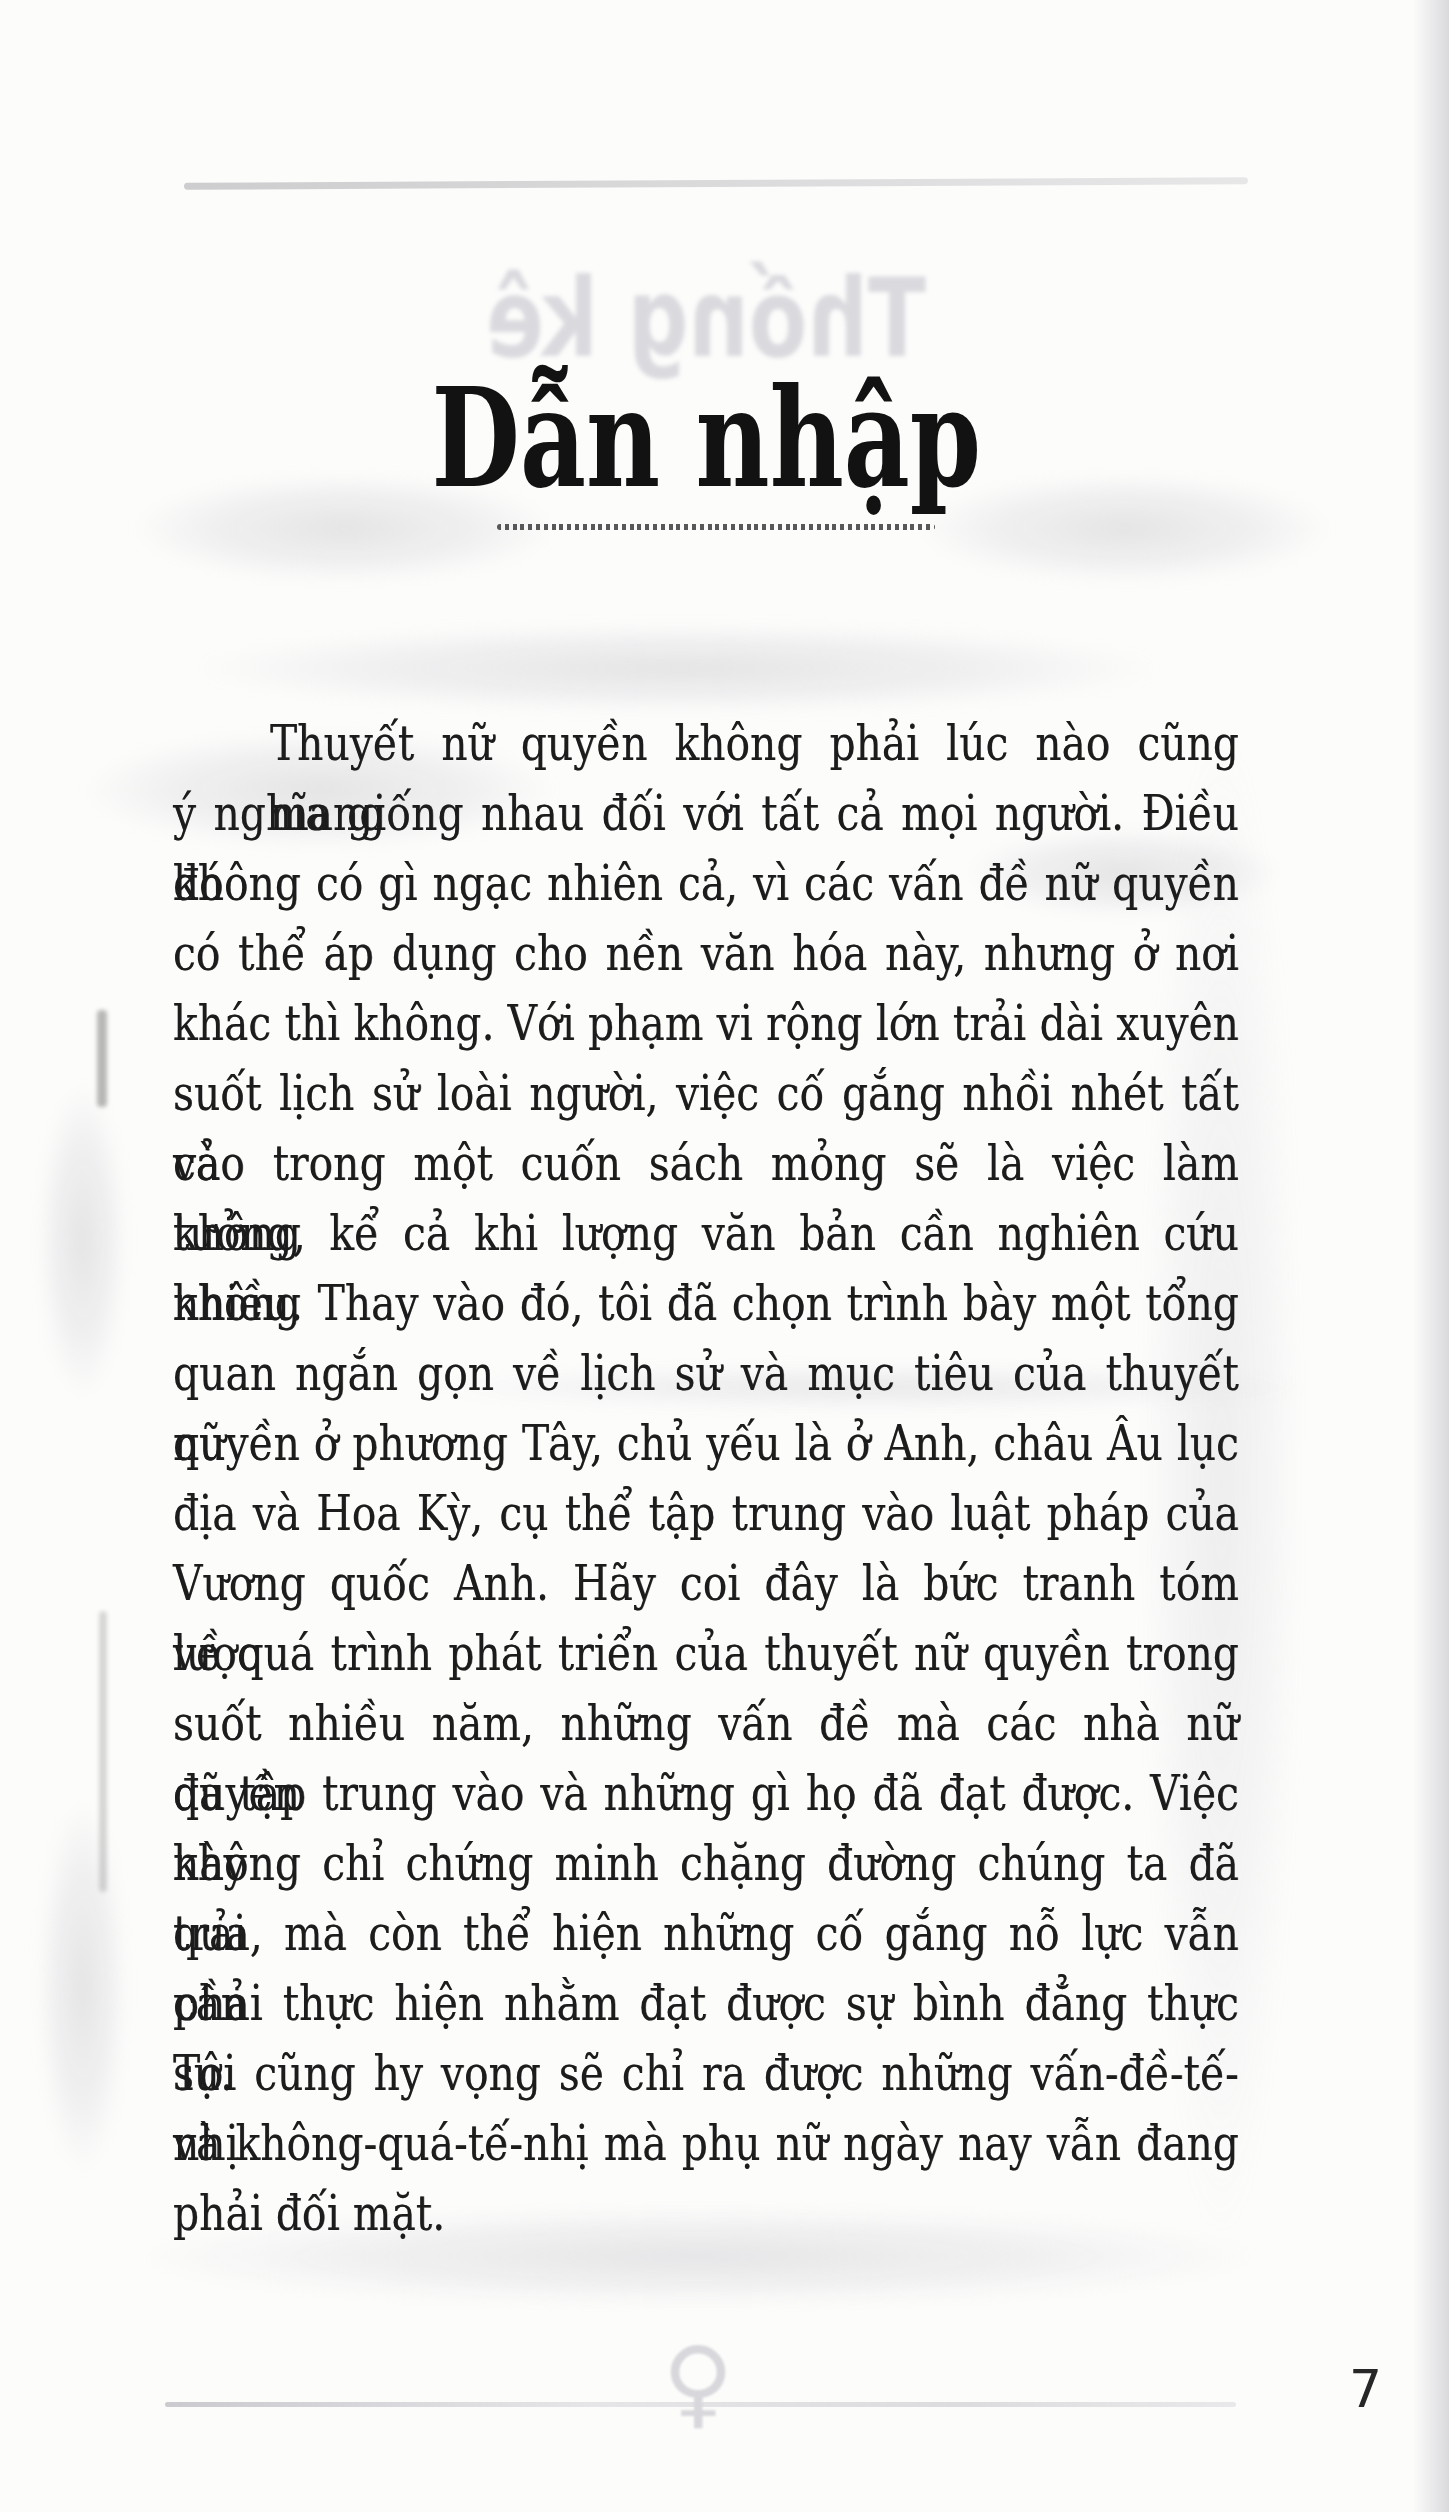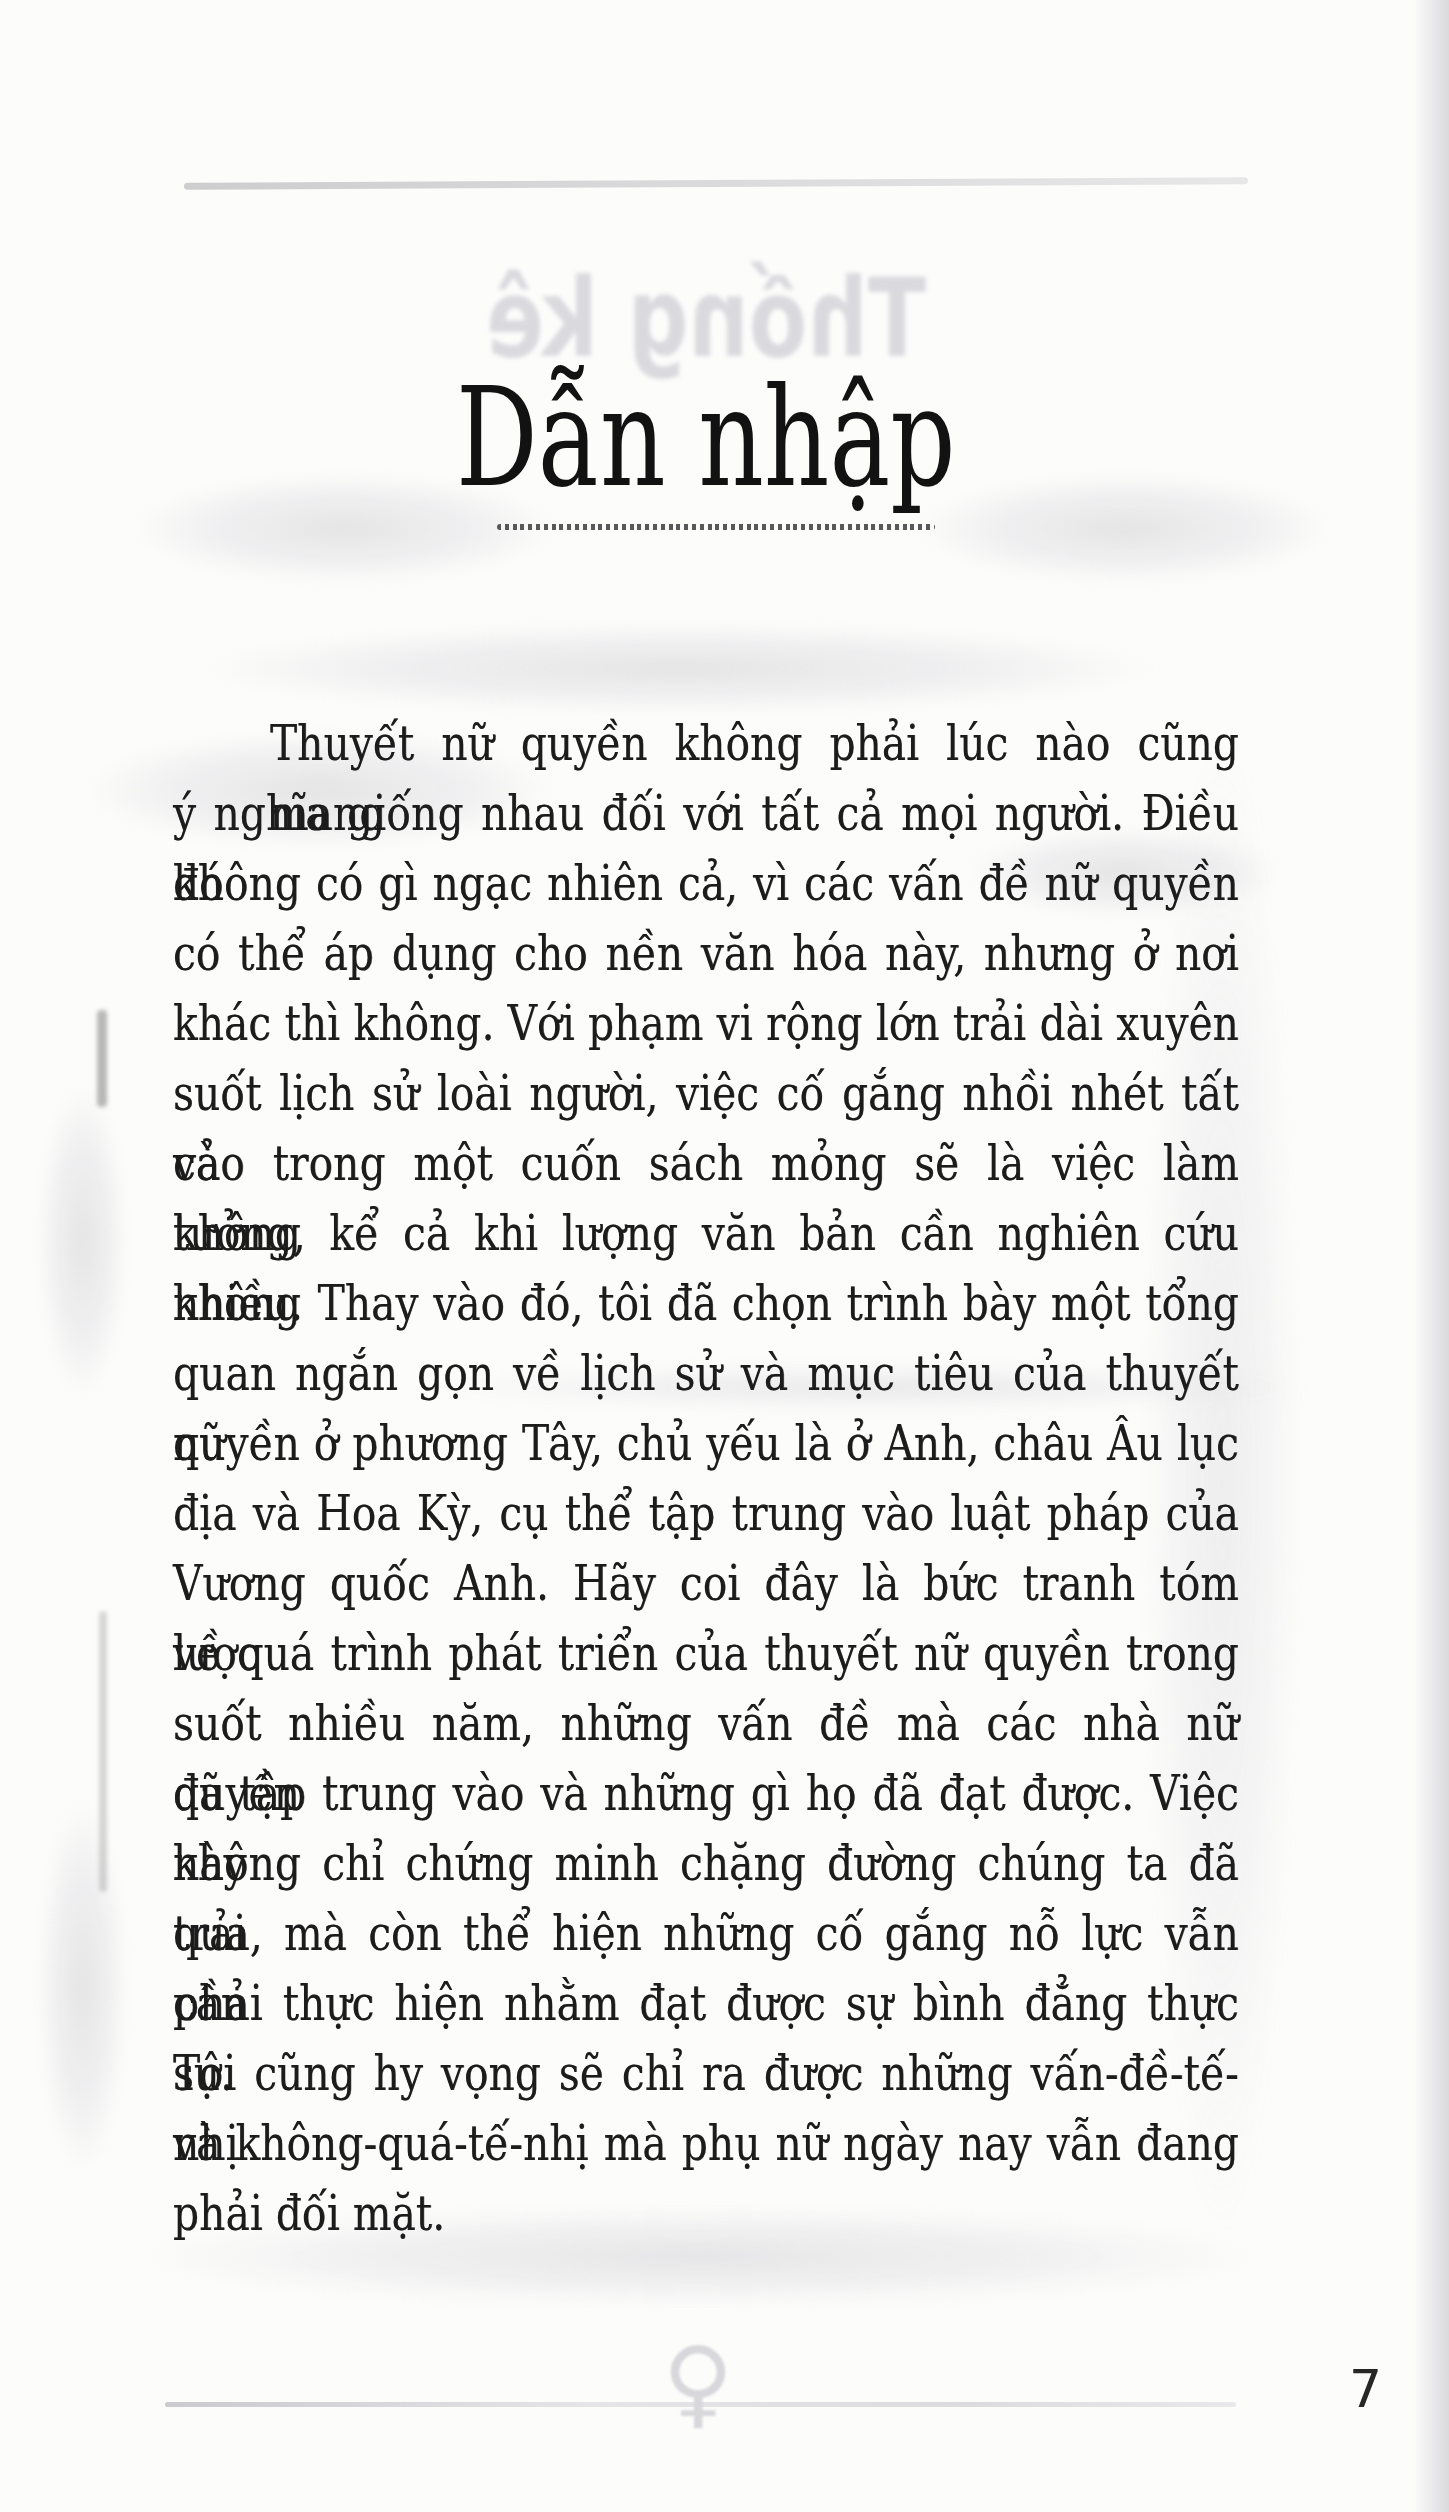--- a/index.html
+++ b/index.html
@@ -119,21 +119,21 @@
   <div class="streak" style="left:97px;top:1010px;width:9.7px;height:97px;"></div>
   <div class="streak" style="left:99px;top:1611px;width:7.8px;height:281px;opacity:0.55;"></div>
   <div class="edge-strip"></div>
 
   <div class="top-rule"></div>
 
   <div class="ghost-title">
     <span>Thống kê</span>
   </div>
 
-  <h1 class="chapter-title" style="margin:0;font-weight:normal;">
+  <h1 class="chapter-title" style="margin:0;font-weight:bold;">
     <span>Dẫn nhập</span>
   </h1>
   <div class="title-underline"></div>
 
   <div class="body-text">
     <div class="body-line indent">Thuyết nữ quyền không phải lúc nào cũng mang</div>
     <div class="body-line">ý nghĩa giống nhau đối với tất cả mọi người. Điều đó</div>
     <div class="body-line">không có gì ngạc nhiên cả, vì các vấn đề nữ quyền</div>
     <div class="body-line">có thể áp dụng cho nền văn hóa này, nhưng ở nơi</div>
     <div class="body-line">khác thì không. Với phạm vi rộng lớn trải dài xuyên</div>

